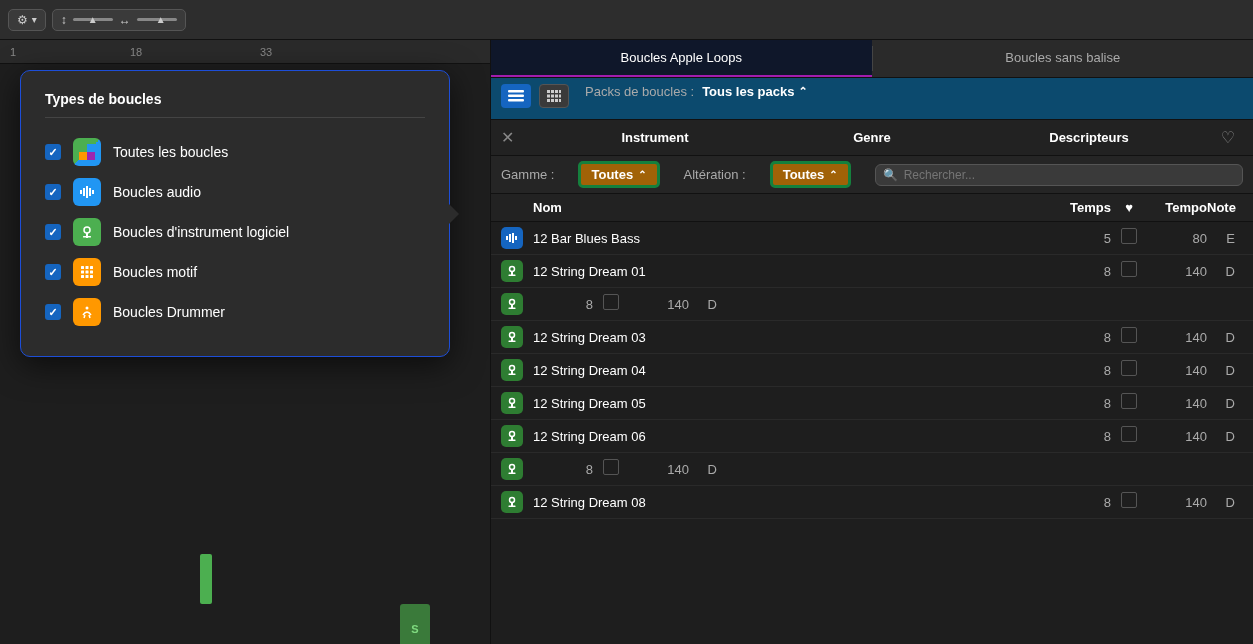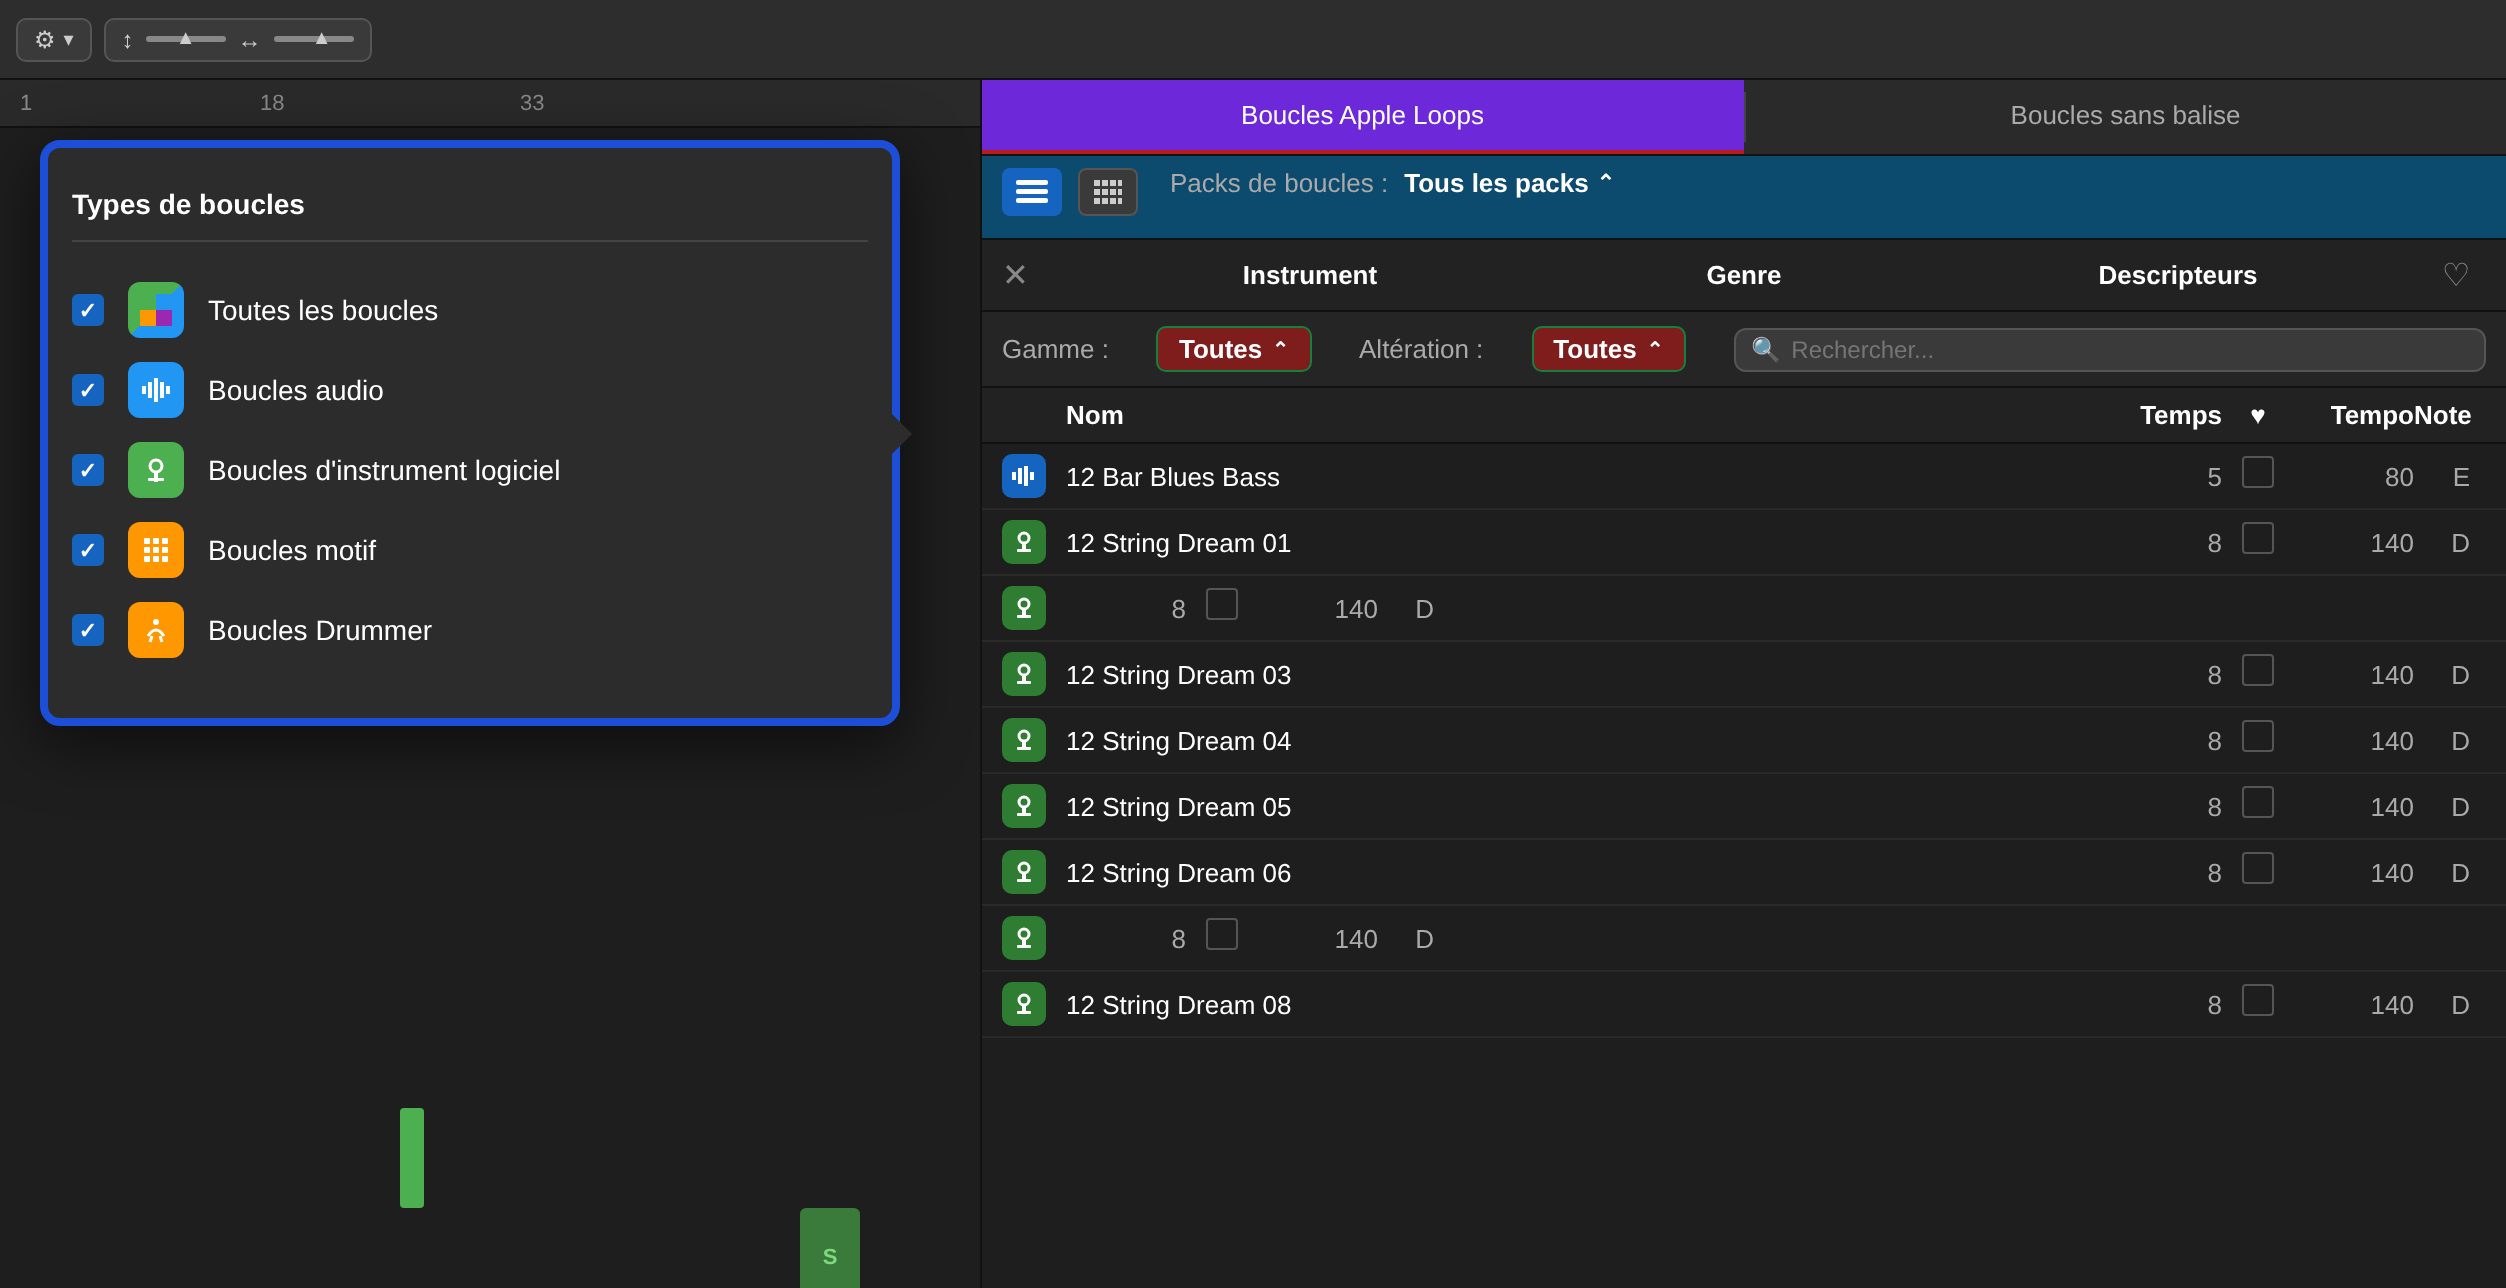--- a/index.html
+++ b/index.html
@@ -72,23 +72,23 @@
       color: #888;
     }
 
     
     .loop-types-popup {
       position: absolute;
       top: 30px;
       left: 20px;
       width: 430px;
       background: #2c2c2c;
-      border: 4px solid #1d4ed8;
+      border: 1px solid #1d4ed8;
       border-radius: 10px;
-      padding: 20px 12px 24px;
+      padding: 20px 24px 24px;
       z-index: 10;
       box-shadow: 0 8px 32px rgba(0,0,0,0.6);
     }
     .popup-title {
       font-size: 14px;
       font-weight: 600;
       color: #ffffff;
       margin-bottom: 14px;
       padding-bottom: 10px;
       border-bottom: 1px solid #444;
@@ -194,22 +194,22 @@
       align-items: center;
       justify-content: center;
       font-size: 13px;
       color: #aaa;
       cursor: pointer;
       border-bottom: 2px solid transparent;
       padding: 0 16px;
     }
     .tab.active {
       color: #ffffff;
-      background: #6d28d9;
-      border-bottom: 2px solid #b91c1c;
+      background: #0f172a;
+      border-bottom: 2px solid #a21caf;
     }
     .tab-divider {
       width: 1px;
       background: #444;
       margin: 6px 0;
     }
 
     
     .filter-bar {
       display: flex;
@@ -304,22 +304,22 @@
       gap: 24px;
       background: #252525;
       border-bottom: 1px solid #111;
       height: 38px;
     }
     .filter-label {
       font-size: 13px;
       color: #aaa;
     }
     .filter-dropdown {
-      background: #7f1d1d;
-      border: 1px solid #15803d;
+      background: #a16207;
+      border: 3px solid #15803d;
       border-radius: 5px;
       padding: 3px 10px;
       font-size: 13px;
       font-weight: 600;
       color: #ffffff;
       display: flex;
       align-items: center;
       gap: 5px;
       cursor: pointer;
     }

